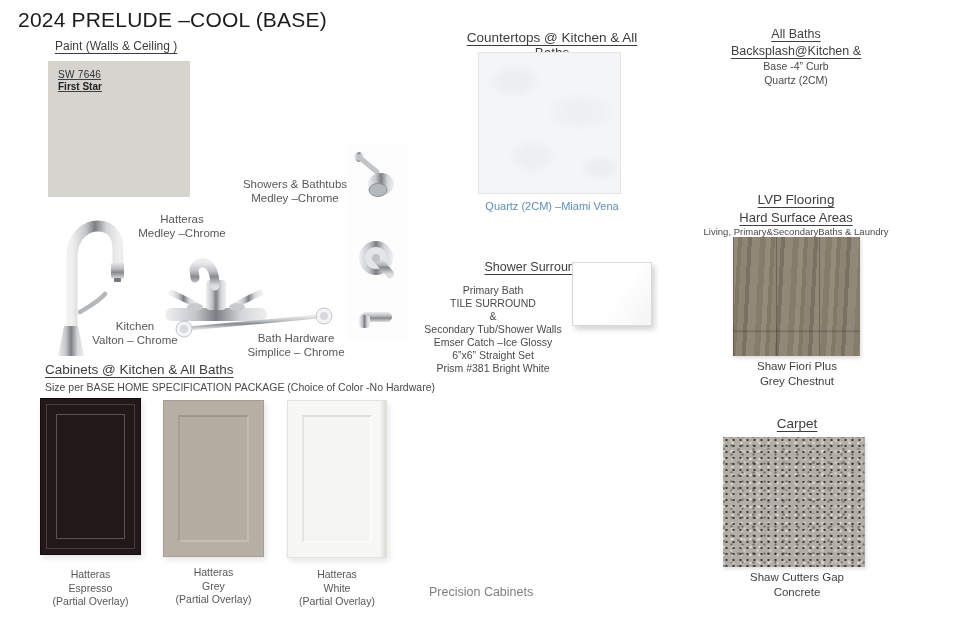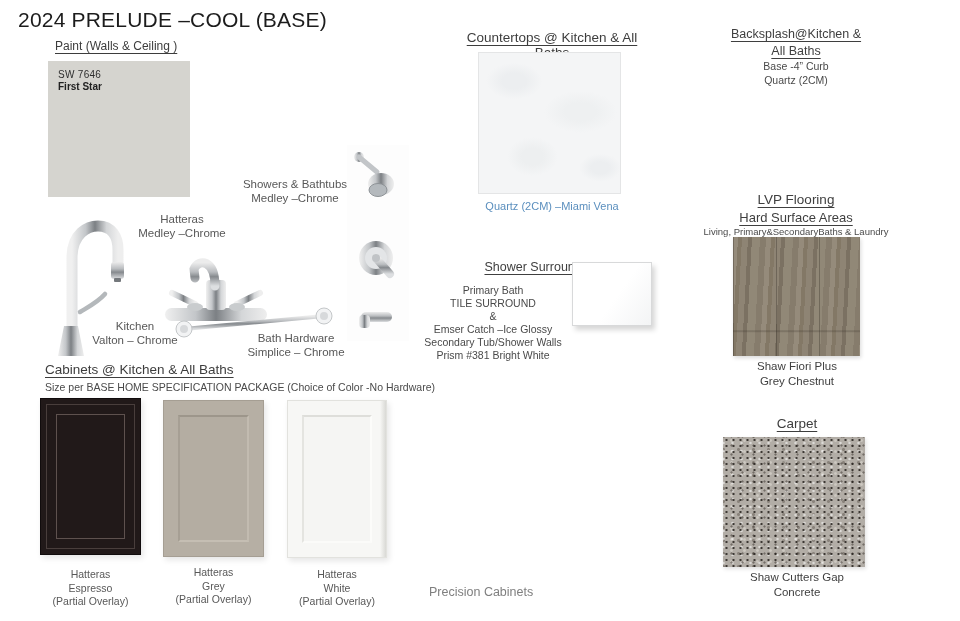--- a/index.html
+++ b/index.html
@@ -132,21 +132,21 @@
         <stop offset="0.4" stop-color="#b9bcbf"></stop>
       <stop offset="0.6" stop-color="#868a8e"></stop>
         <stop offset="1" stop-color="#dddfe1"></stop>
     </linearGradient>
   </defs>
 </svg>
 
 <div class="abs page-title">2024 PRELUDE –COOL (BASE)</div>
 
 <div class="abs sec-head u paint-head">Paint (Walls &amp; Ceiling )</div>
-<div class="abs paint-swatch" style="background-color: rgb(213, 212, 207);">
+<div class="abs paint-swatch" style="background-color: rgb(213, 212, 207); text-decoration: underline;">
   <div class="paint-code">SW 7646</div>
   <div class="paint-name">First Star</div>
 </div>
 
 <svg class="abs kitchen-faucet" width="92" height="152" viewBox="0 0 92 152">
   <path d="M22,128 L22,52 C22,27 38,20 48,20 C62,20 68,31 68,44 L68,58" fill="none" stroke="url(#ch)" stroke-width="11"></path>
   <rect x="61" y="56" width="13" height="17" rx="3" fill="url(#chv)"></rect>
   <rect x="64" y="72" width="7" height="4" rx="1" fill="#74787c"></rect>
   <path d="M30,106 C40,100 48,96 55,88" fill="none" stroke="#b4b8bb" stroke-width="4.5" stroke-linecap="round"></path>
   <path d="M8,150 L34,150 L28,120 L14,120 Z" fill="url(#ch)"></path>
@@ -236,29 +236,30 @@
 
 <div class="abs sec-head u center counter-head">Countertops @ Kitchen &amp; All Baths</div>
 <div class="abs counter-swatch"></div>
 <div class="abs center counter-caption" style="color: rgb(91, 143, 190);">Quartz (2CM) –Miami Vena</div>
 
 <div class="abs center surrounds">
   <div class="head u">Shower Surrounds</div>
   <div class="ln">Primary Bath</div>
   <div class="ln">TILE SURROUND</div>
   <div class="ln">&amp;</div>
+  <div class="ln">Secondary Tub/Shower Walls</div>
   <div class="ln">Emser Catch –Ice Glossy</div>
-  <div class="ln">Secondary Tub/Shower Walls</div>
+  <div class="ln">6”x6” Straight Set</div>
   <div class="ln">Prism #381 Bright White</div>
 </div>
 <div class="abs tile-swatch"></div>
 
 <div class="abs center backsplash">
+  <div class="h u">All Baths</div>
   <div class="h u">Backsplash@Kitchen &amp;</div>
-  <div class="h u">All Baths</div>
   <div class="d">Base -4” Curb</div>
   <div class="d">Quartz (2CM)</div>
 </div>
 
 <div class="abs center lvp-block">
   <div class="h u">LVP Flooring</div>
   <div class="s1 u">Hard Surface Areas</div>
   <div class="s2">Living, Primary&amp;SecondaryBaths &amp; Laundry</div>
 </div>
 <div class="abs lvp-swatch"></div>

